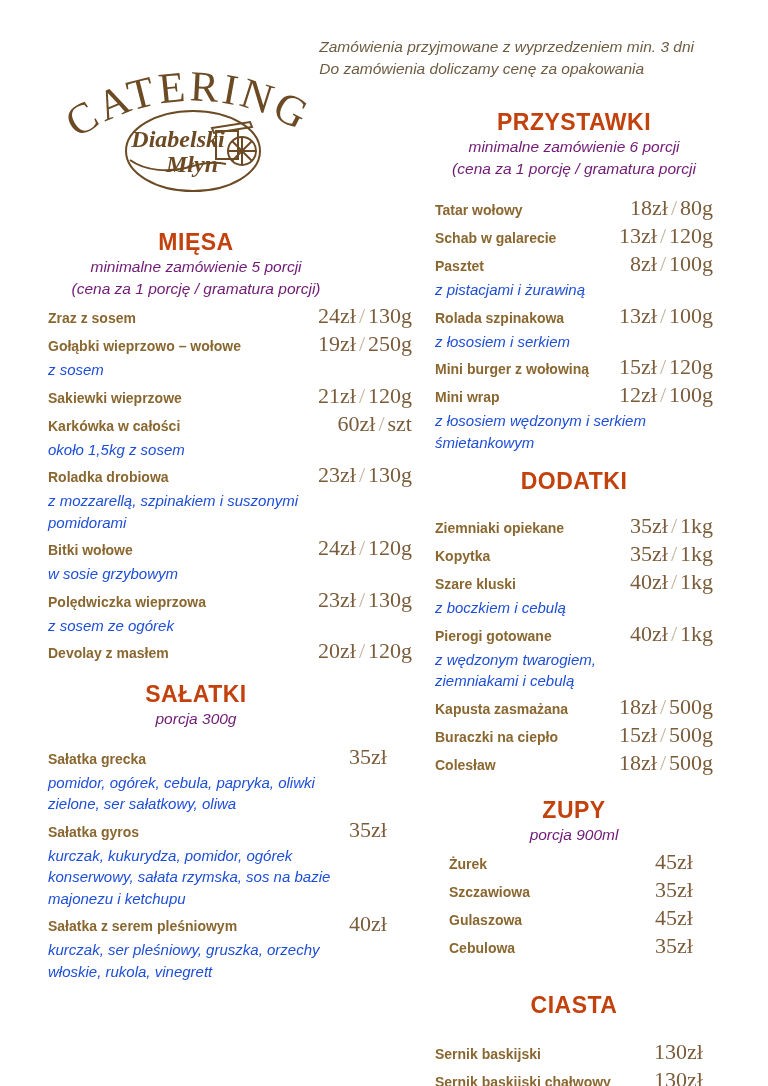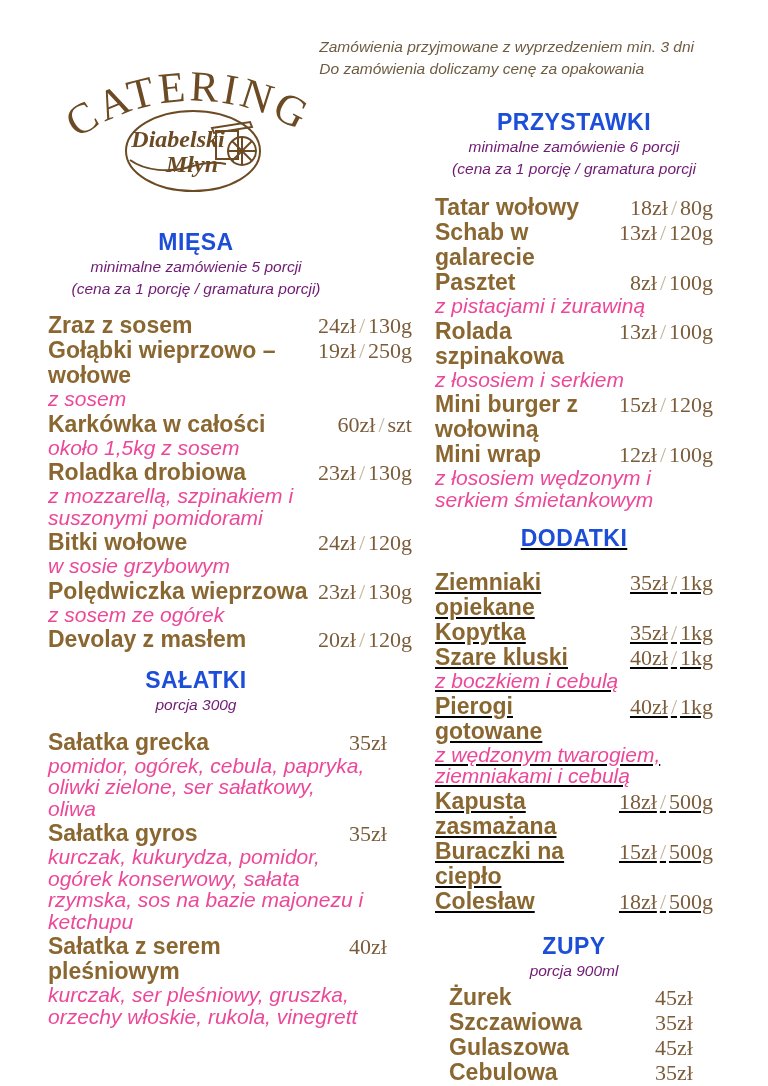--- a/index.html
+++ b/index.html
@@ -27,45 +27,45 @@
   }
   
   .col{position:absolute;}
   .col-left{left:48px;top:228px;width:364px;}
   .col-right{left:435px;top:108px;width:278px;}
   
   .head-block{width:296px;}
   .col-right .head-block{width:100%;}
   .section-title{
     text-align:center;font-weight:bold;font-size:23px;line-height:28px;
-    color:#1d4ed8;letter-spacing:0.5px;
+    color:#c2410c;letter-spacing:0.5px;
   }
   .section-sub{
     text-align:center;font-style:italic;font-size:15.5px;line-height:21.5px;
     color:#701a75;
   }
   .items{margin-top:12px;}
   .item-row{display:flex;justify-content:space-between;align-items:baseline;line-height:25px;}
-  .item-name{font-weight:bold;font-size:23px;color:#8a6730;}
+  .item-name{font-weight:bold;font-size:14px;color:#8a6730;}
   .item-price{
     font-family:"Liberation Serif",serif;font-size:22px;color:#7b5c3a;
     white-space:nowrap;padding-left:6px;
   }
   .price-slash{color:#c3b49a;padding:0 3px;}
   .item-desc{
-    font-style:italic;font-size:21px;line-height:21.5px;color:#ec4899;
+    font-style:italic;font-size:15px;line-height:21.5px;color:#1d4ed8;
     margin:0 0 2px;width:88%;
   }
   
-  #sec-miesa .items{margin-top:14px;}
+  #sec-miesa .items{margin-top:4px;}
   #sec-salatki{margin-top:14px;}
   #sec-salatki .items{margin-top:14px;}
   #sec-salatki .item-price{margin-right:25px;}
   #sec-przystawki .items{margin-top:16px;}
-  #sec-dodatki{margin-top:14px;text-decoration:underline;}
+  #sec-dodatki{margin-top:14px;}
   #sec-dodatki .items{margin-top:18px;}
   #sec-zupy{margin-top:18px;}
   #sec-zupy .items{margin-top:4px;}
   #sec-zupy .item-name{padding-left:14px;}
   #sec-zupy .item-price{margin-right:20px;}
   #sec-ciasta{margin-top:30px;}
   #sec-ciasta .items{margin-top:20px;}
   #sec-ciasta .item-price{margin-right:10px;font-family:Liberation Serif, serif;}
 </style>
 </head>
@@ -116,20 +116,24 @@
           </div>
         </div>
         <div class="item">
           <div class="item-row">
             <span class="item-name">Gołąbki wieprzowo – wołowe</span>
             <span class="item-price"><span class="price-amount">19zł</span><span class="price-slash">/</span><span class="price-unit">250g</span></span>
           </div>
           <div class="item-desc">z sosem</div>
         </div>
         <div class="item">
+          <div class="item-row">
+            <span class="item-name">Sakiewki wieprzowe</span>
+            <span class="item-price"><span class="price-amount">21zł</span><span class="price-slash">/</span><span class="price-unit">120g</span></span>
+          </div>
         </div>
         <div class="item">
           <div class="item-row">
             <span class="item-name">Karkówka w całości</span>
             <span class="item-price"><span class="price-amount">60zł</span><span class="price-slash">/</span><span class="price-unit">szt</span></span>
           </div>
           <div class="item-desc">około 1,5kg z sosem</div>
         </div>
         <div class="item">
           <div class="item-row">

